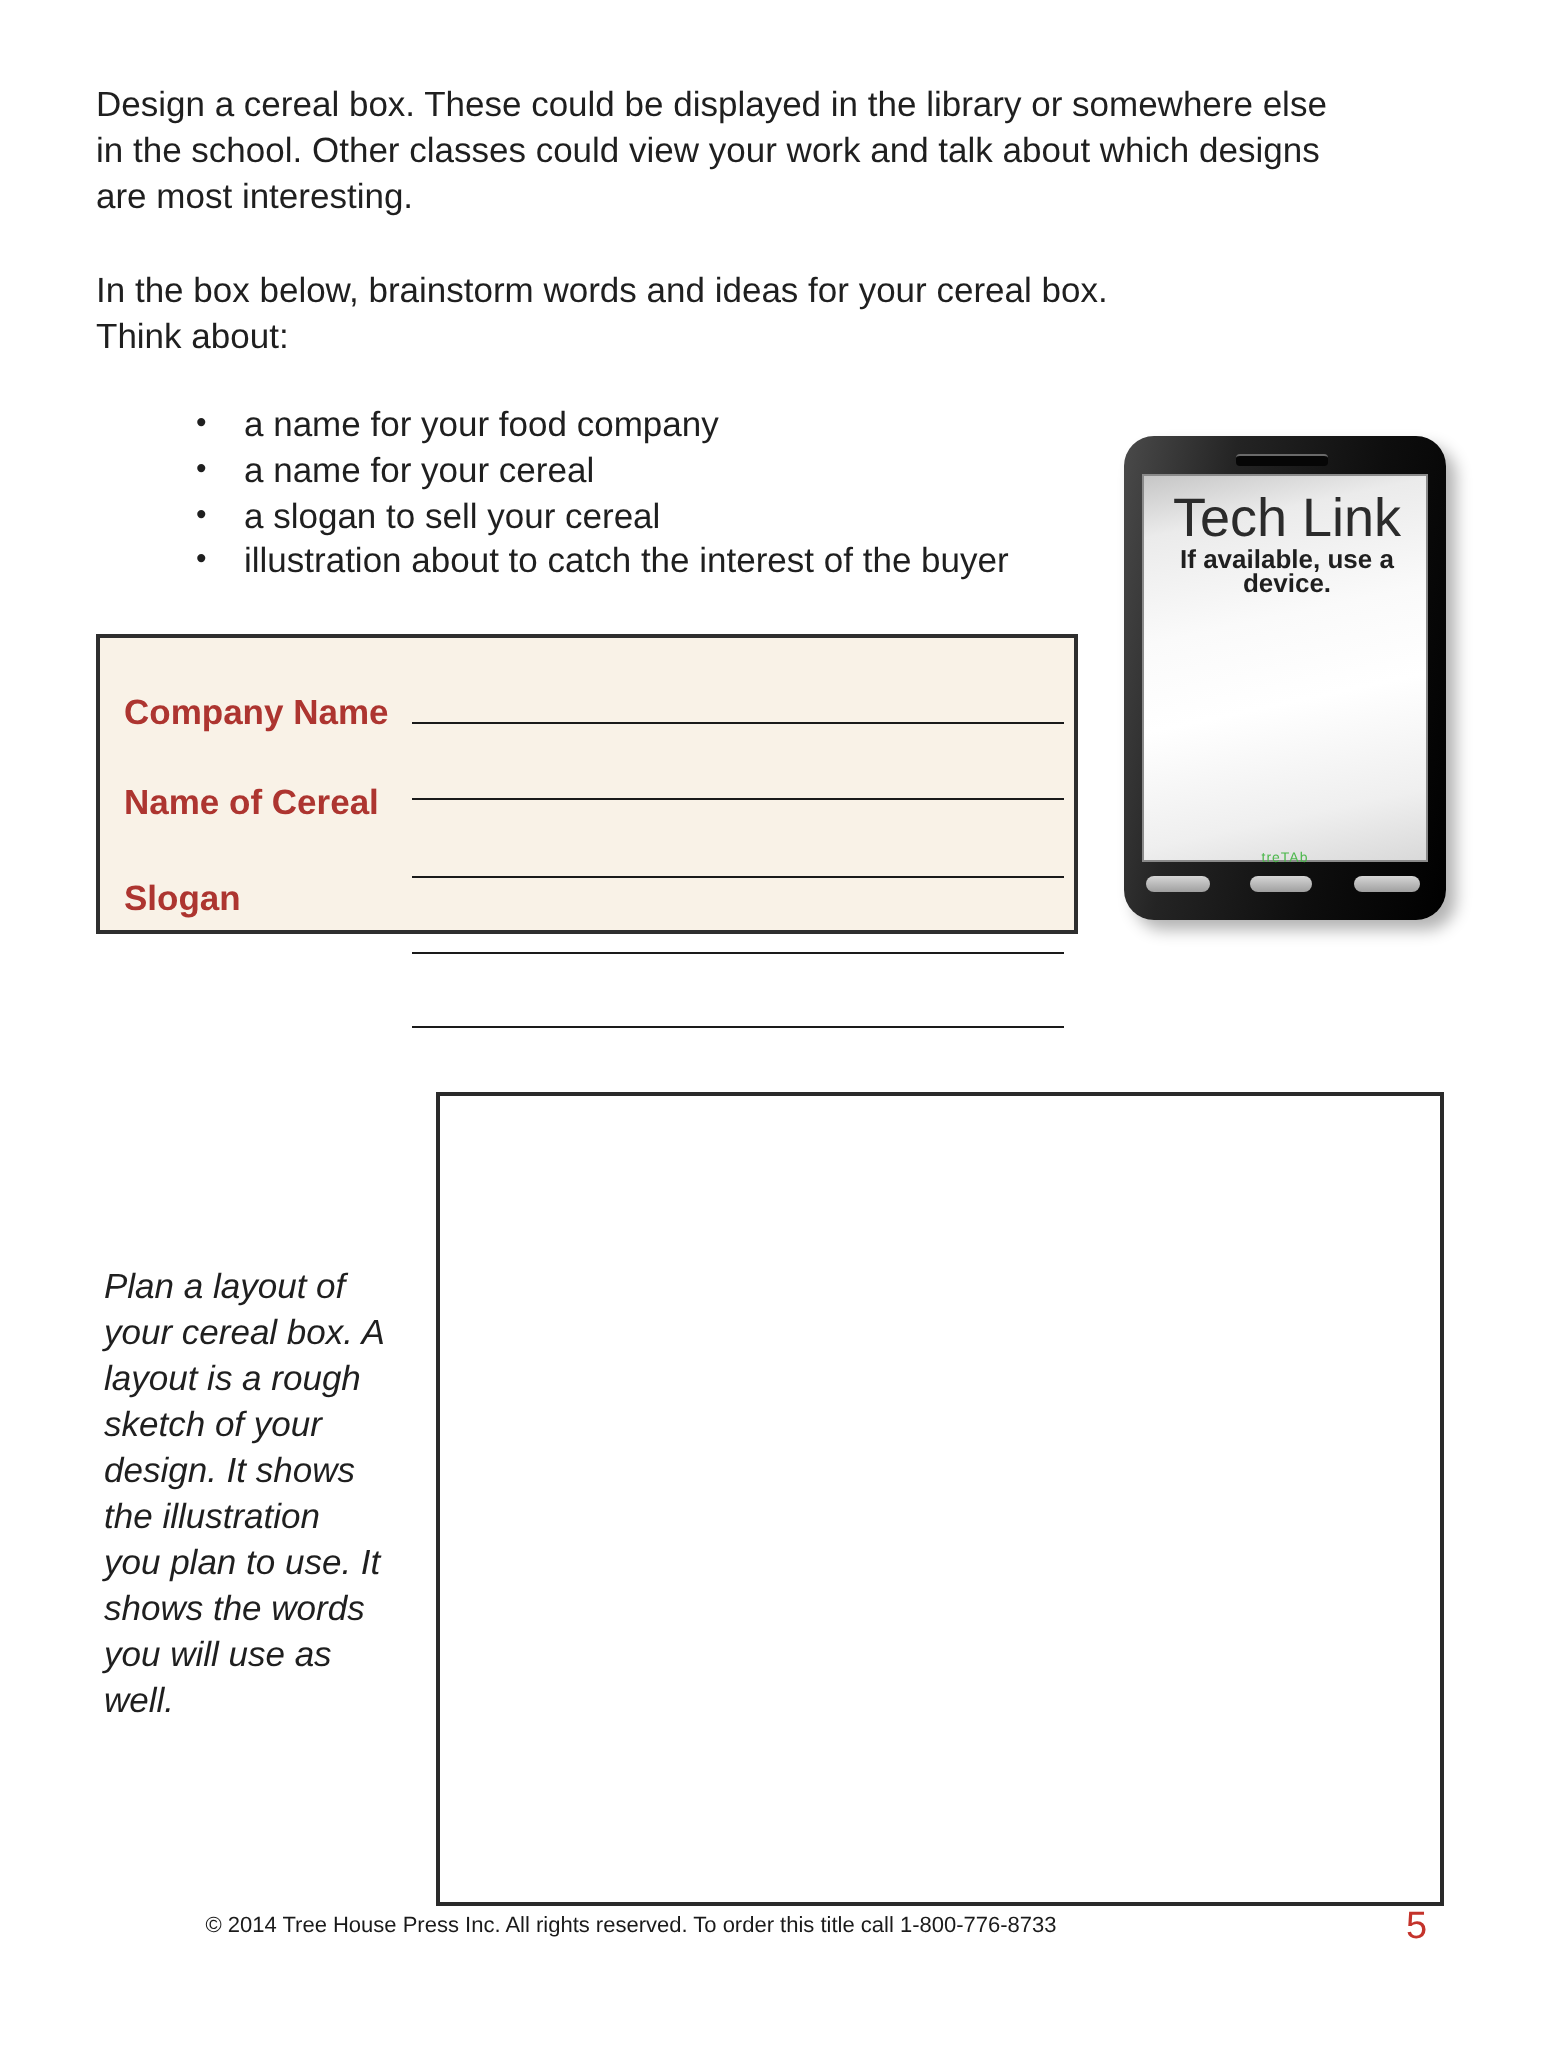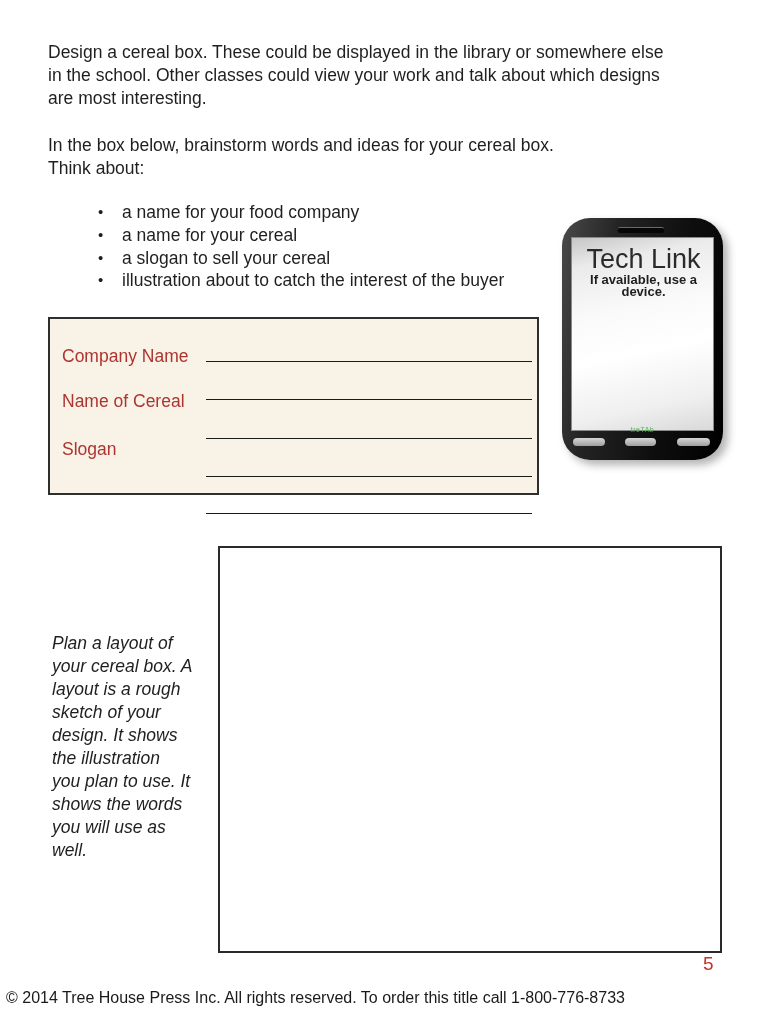--- a/index.html
+++ b/index.html
@@ -30,23 +30,24 @@
   .brainstorm { position: absolute; left: 48px; top: 134px; width: 680px; }
 
   .bullets { position: absolute; left: 98px; top: 201px; width: 470px; list-style: none; }
   .bullet-item { display: flex; font-size: 17.5px; line-height: 22.8px; }
   .dot { width: 24px; flex: 0 0 24px; font-size: 15px; }
   .bullet-text { flex: 1; }
 
   
   .form-box {
     position: absolute; left: 48px; top: 317px;
-    width: 491px; height: 178px;
+    width: 491px; height: 150px;
     background: var(--form-bg, #f9f2e7);
     border: 2px solid #2e2e2e;
+    font-weight: bold;
   }
   .form-label {
     position: absolute; left: 12px;
     font-size: 17.5px; color: var(--accent-red, #ad3530);
   }
   .l1 { top: 27px; }
   .l2 { top: 72px; }
   .l3 { top: 120px; }
   .write-line {
     position: absolute; left: 156px; width: 326px; height: 2px;
@@ -55,21 +56,21 @@
   .wl1 { top: 42px; }
   .wl2 { top: 80px; }
   .wl3 { top: 119px; }
   .wl4 { top: 157px; }
   .wl5 { top: 194px; }
 
   
   .tablet {
     position: absolute; left: 562px; top: 218px;
     width: 161px; height: 242px;
-    border-radius: 28px;
+    border-radius: 15px;
     background: linear-gradient(100deg, #4a4a4a 0%, #242424 28%, #0e0e0e 65%, #000000 100%);
     box-shadow: 5px 5px 8px rgba(0,0,0,0.30);
   }
   .speaker {
     position: absolute; left: 56px; top: 9px;
     width: 46px; height: 6px;
     background: #060606;
     border-top: 1px solid #6a6a6a;
     border-radius: 2px;
   }
@@ -115,21 +116,21 @@
     position: absolute; left: 218px; top: 546px;
     width: 504px; height: 407px;
     background: #ffffff;
     border: 2px solid #2a2a2a;
   }
 
   
   .footer {
     position: absolute; left: 0; top: 957px; width: 631px;
     text-align: center;
-    font-size: 16px; color: #1a1a1a; margin-top: 32px;
+    font-size: 11px; color: #1a1a1a;
   }
   .page-num {
     position: absolute; left: 703px; top: 953px;
     font-size: 19px; color: var(--page-number-red, #c4332b);
   }
 </style>
 </head>
 <body>
 
 <div class="page">

